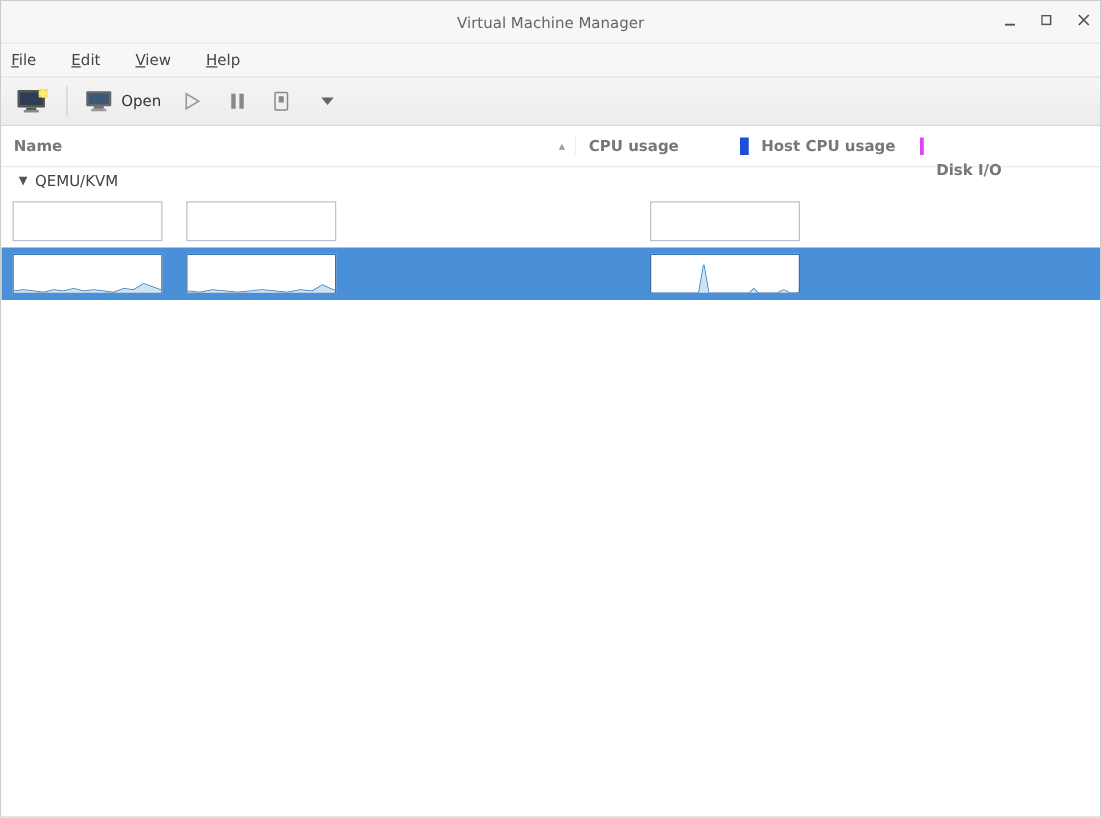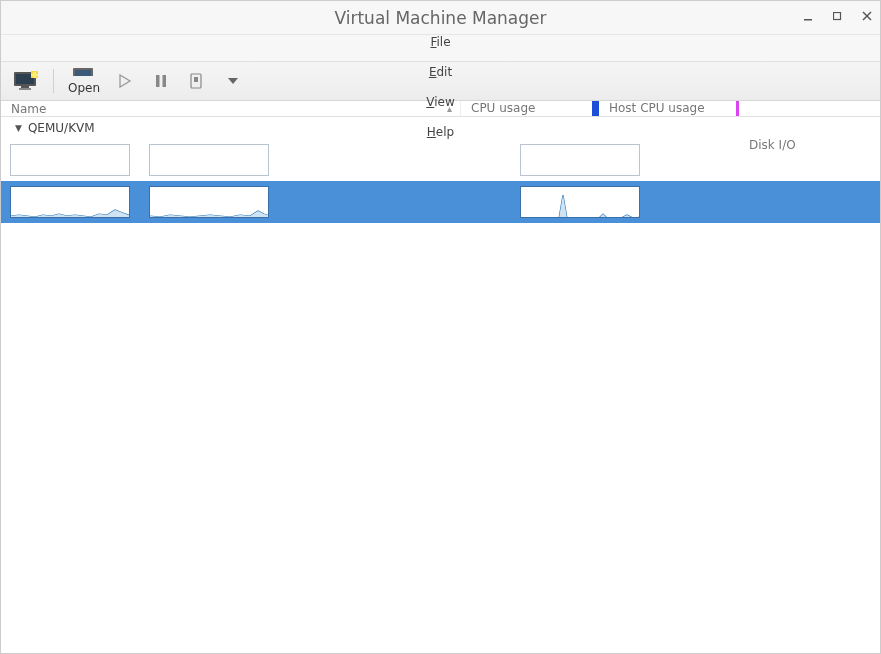--- a/index.html
+++ b/index.html
@@ -20,40 +20,39 @@
     display: flex;
     align-items: center;
     position: relative;
     border-bottom: 1px solid #e6e6e6;
   }
   .titlebar-title {
     position: absolute;
     left: 0; right: 0;
     text-align: center;
     color: #666;
-    font-size: 17px;
+    font-size: 12px;
   }
   .window-controls {
     position: absolute;
     right: 8px;
     display: flex;
     gap: 20px;
     align-items: center;
     color: #555;
   }
   .window-controls span { cursor: pointer; font-size: 11px; }
   
   .menubar {
     height: 26px;
     background: #f7f7f7;
     display: flex;
     align-items: center;
     padding: 0 8px;
-    gap: 16px;
-    flex-direction: column;
+    gap: 28px;
   }
   .menubar-item {
     color: #444;
     cursor: pointer;
   }
   .menubar-item .ul { text-decoration: underline; }
   
   .toolbar {
     height: 40px;
     background: linear-gradient(#f5f5f5, #ececec);
@@ -67,38 +66,39 @@
   .tb-btn {
     height: 28px;
     min-width: 30px;
     display: flex;
     align-items: center;
     justify-content: center;
     padding: 0 4px;
     border-radius: 3px;
     cursor: pointer;
     gap: 5px;
-    flex-direction: column;
   }
   .tb-sep {
     width: 1px;
     height: 24px;
     background: #d0d0d0;
     margin: 0 4px;
   }
   .tb-label { color: #333; font-size: 12px; }
   .icon-svg { display: block; }
   
   .col-headers {
-    height: 16px;
+    height: 33px;
     background: #fff;
     border-bottom: 1px solid #e1e1e1;
     display: flex;
+    align-items: center;
     color: #777;
     font-size: 12px;
+    font-weight: bold;
   }
   .col-name { flex: 0 0 460px; padding-left: 10px; display:flex; align-items:center; justify-content:space-between; padding-right:8px; border-right: 1px solid #eee;}
   .col-cpu { flex: 0 0 138px; padding-left: 10px; border-right: 7px solid #1d4ed8;}
   .col-hostcpu { flex: 0 0 140px; padding-left: 10px; border-right: 3px solid #d946ef;}
   .col-diskio { flex: 1 1 auto; padding-left: 10px; margin-top: 37px; }
   .sort-arrow { color:#999; font-size:10px; }
   
   .listbody {
     background: #fff;
     height: calc(100% - 34px - 26px - 40px - 28px);

